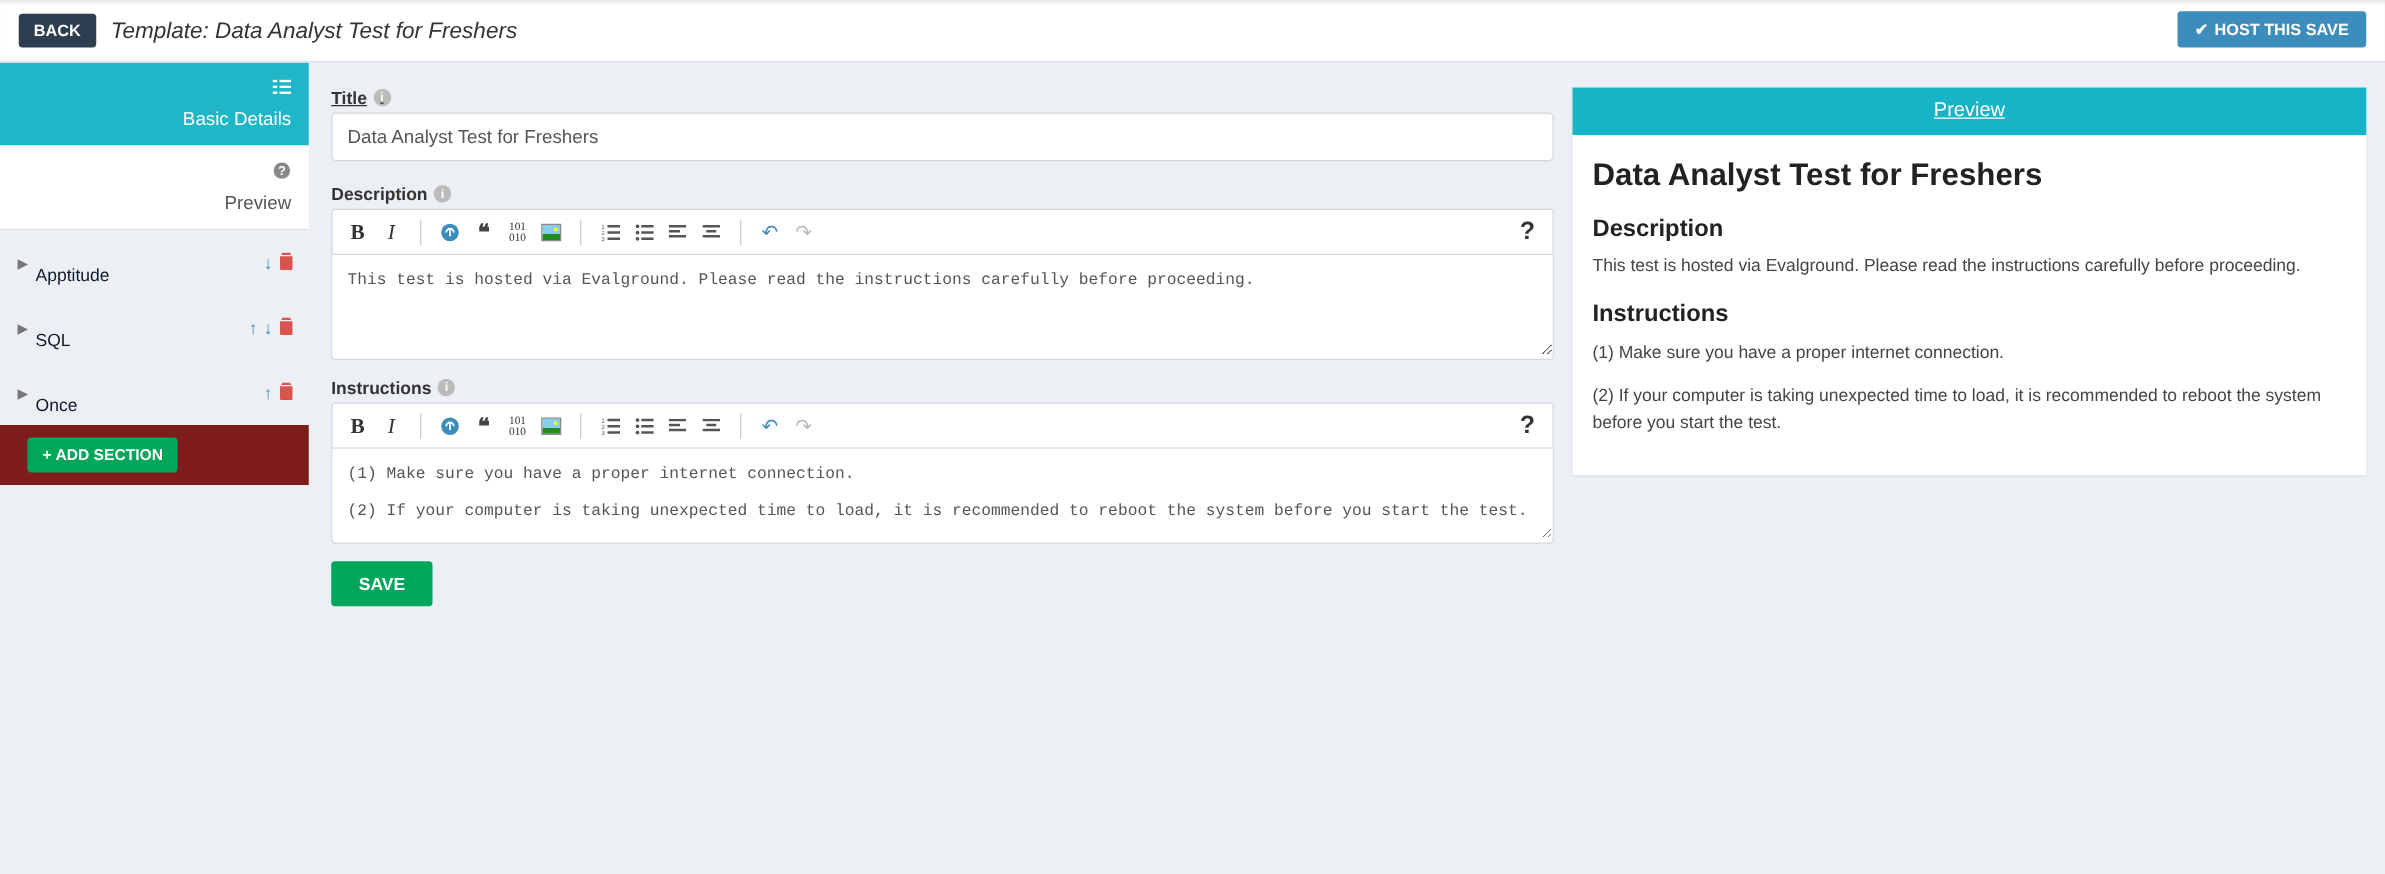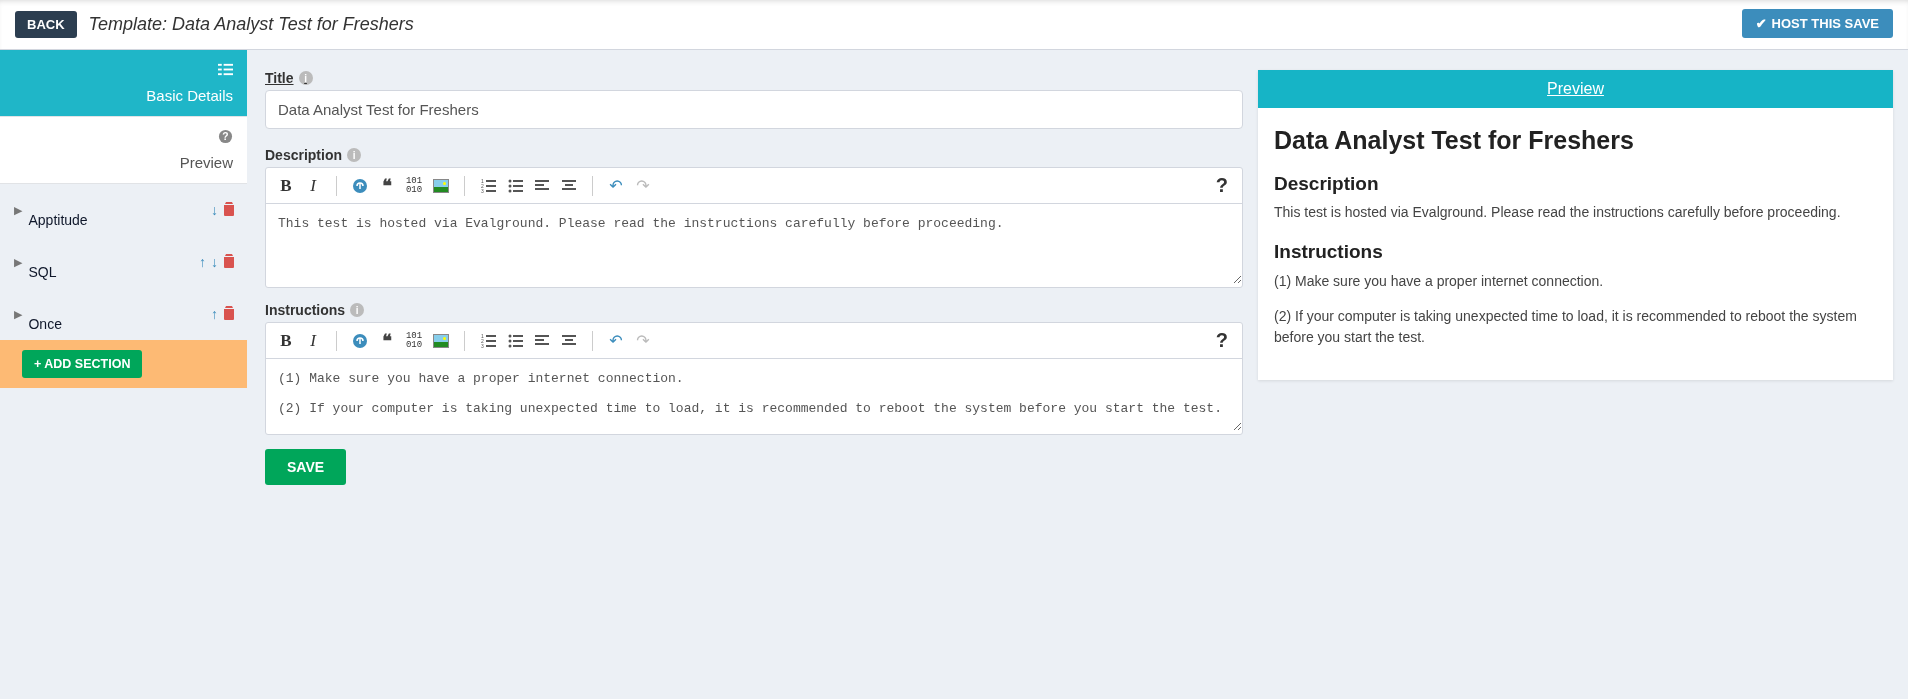--- a/index.html
+++ b/index.html
@@ -40,21 +40,21 @@
   .section-row {
     padding: 8px 12px 8px 14px; background: #ecf0f5; display:flex; align-items:center;
     font-size:14px; cursor:pointer;
   }
   .section-row .caret { color:#777; margin-right:6px; font-size:11px; }
   .section-row .sname { color:#0f172a; flex:1;margin-top:20px; }
   .section-row .acts { display:flex; gap:5px; align-items:center; }
   .arrow-up, .arrow-down { color:#3c8dbc; font-size:14px; cursor:pointer; font-weight:bold; }
   .trash { color:#d9534f; cursor:pointer; }
   
-  .add-section-wrap { padding: 10px 22px; background:#fdba74; }
+  .add-section-wrap { padding: 10px 22px; background:#7f1d1d; }
   .add-section {
     background:#00a65a; color:#fff; border:none; padding:7px 12px;
     font-size:12.5px; font-weight:bold; border-radius:3px; cursor:pointer;
   }
   
   .main { flex:1; padding: 20px 15px 20px 18px; display:flex; gap:15px; }
   .form-col { flex:1; min-width:0; }
   .preview-col { width: 635px; }
   
   .label-row { display:flex; align-items:center; gap:5px; margin-bottom:4px; font-weight:600; color:#333; font-size:14px; }
@@ -68,21 +68,21 @@
   .editor-box { border:1px solid #d2d6de; background:#fff; border-radius:3px; margin-bottom:14px;}
   .editor-toolbar {
     border-bottom:1px solid #d2d6de; padding:5px 8px; display:flex; align-items:center;
     gap:3px; min-height:36px;
   }
   .tool { min-width:24px; height:24px; display:flex;align-items:center;justify-content:center; cursor:pointer; font-size:14px; color:#333; padding:0 3px;}
   .tool.bold { font-weight:bold; font-family: Georgia, serif; font-size:17px;}
   .tool.italic { font-style:italic; font-family: Georgia, serif; font-size:17px;}
   .tool-sep { width:1px; height:20px; background:#ccc; margin:0 8px;}
   .tool-help { margin-left:auto; font-weight:bold; font-size:20px; color:#333; cursor:pointer; padding-right:6px;}
-  .tool-small { font-size:9px; line-height:1; font-family:Liberation Mono, monospace; text-align:center; }
+  .tool-small { font-size:9px; line-height:1; font-family:Liberation Serif, serif; text-align:center; }
   .tool-img { width:16px; height:14px; background:linear-gradient(to bottom, #87ceeb 60%, #228b22 60%); border:1px solid #888; position:relative;}
   .tool-img::after{content:""; position:absolute; top:2px; right:2px; width:3px;height:3px;background:#ff0;border-radius:50%;}
   
   .editor-content {
     padding:12px; font-family: "Courier New", monospace; font-size:13px; color:#555;
     min-height:80px; width:100%; border:none; outline:none; resize:vertical;
     white-space:pre-wrap;
   }
   .editor-content.inst { min-height:72px; overflow-y:scroll;}
   

